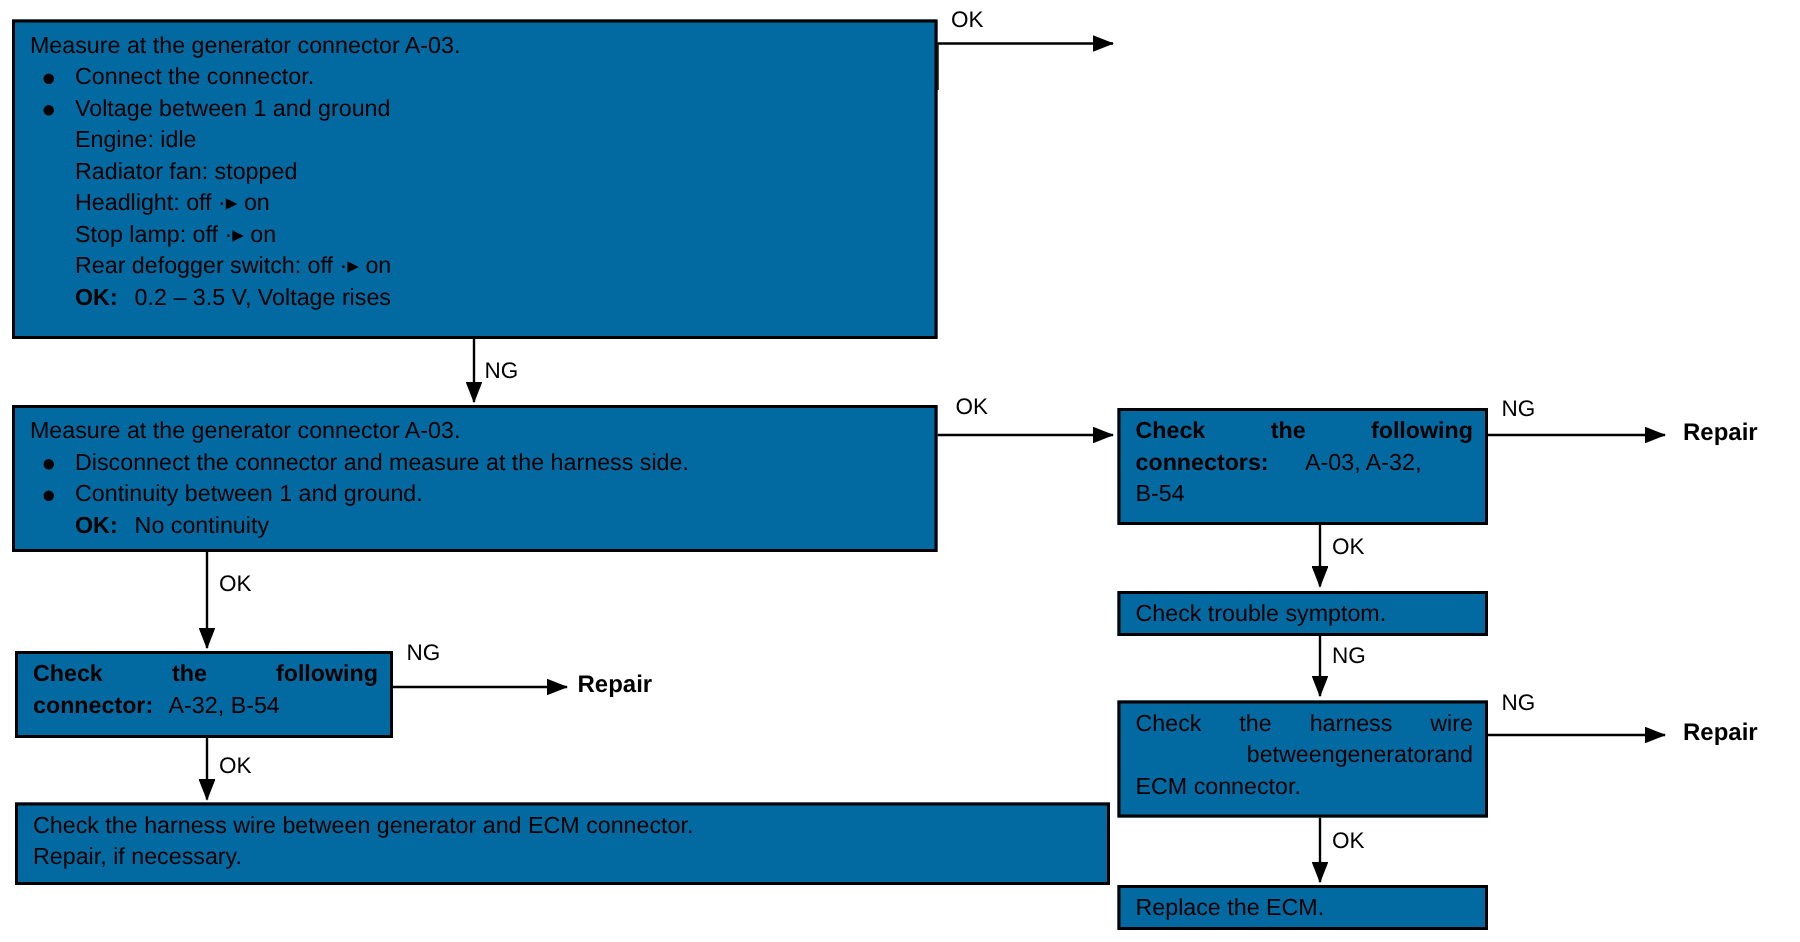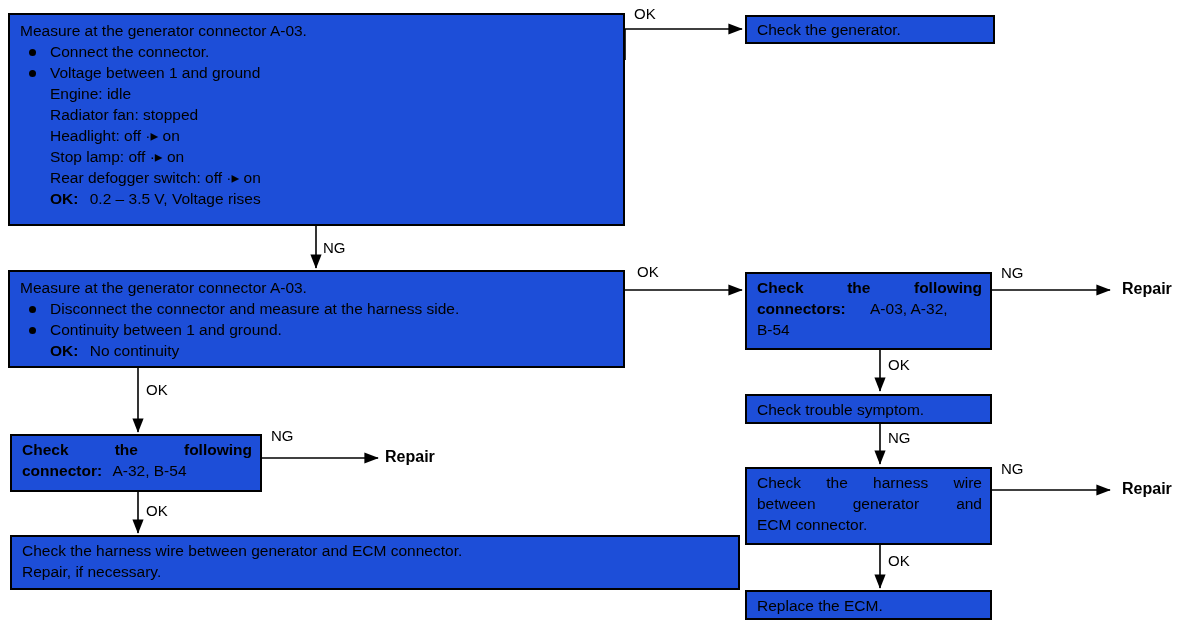--- a/index.html
+++ b/index.html
@@ -12,21 +12,21 @@
     width: 1200px;
     height: 628px;
     background: #ffffff;
     font-family: "Liberation Sans", sans-serif;
     color: #000000;
     overflow: hidden;
   }
   .box {
     position: absolute;
     border: 2px solid #000000;
-    background: #1d4ed8;
+    background: #0369a1;
     box-sizing: border-box;
     padding: 5px 8px 5px 10px;
     font-size: 15.5px;
     line-height: 21px;
   }
   .box .title { white-space: nowrap; }
   .bullet-list {
     list-style: none;
     margin: 0;
     padding: 0;
@@ -128,23 +128,20 @@
     <div class="plain-line">Radiator fan: stopped</div>
     <div class="plain-line">Headlight: off ·▸ on</div>
     <div class="plain-line">Stop lamp: off ·▸ on</div>
     <div class="plain-line">Rear defogger switch: off ·▸ on</div>
     <div class="ok-line">
       <b>OK:</b>
       <span style="margin-left:7px;">0.2 – 3.5 V, Voltage rises</span>
     </div>
   </div>
 
-  <div class="box" style="left:745px; top:15px; width:250px; height:29px; padding-top:2px;">
-    <div class="title">Check the generator.</div>
-  </div>
 
   <div class="box" style="left:8px; top:270px; width:617px; height:98px;">
     <div class="title">Measure at the generator connector A-03.</div>
     <ul class="bullet-list">
       <li class="bulleted">Disconnect the connector and measure at the harness side.</li>
       <li class="bulleted">Continuity between 1 and ground.</li>
     </ul>
     <div class="ok-line">
       <b>OK:</b>
       <span style="margin-left:7px;">No continuity</span>
@@ -168,21 +165,21 @@
     <div class="title">Check trouble symptom.</div>
   </div>
 
   <div class="box" style="left:745px; top:467px; width:247px; height:78px; padding-top:3px;">
     <div class="justify-line" style="font-weight:normal;">
       <span>Check</span>
       <span>the</span>
       <span>harness</span>
       <span>wire</span>
     </div>
-    <div class="justify-line" style="font-weight:normal;">
+    <div class="justify-line" style="font-weight:normal;justify-content:flex-end;">
       <span>between</span>
       <span>generator</span>
       <span>and</span>
     </div>
     <div class="nowrap">ECM connector.</div>
   </div>
 
   <div class="box" style="left:745px; top:590px; width:247px; height:30px; padding-top:3px;">
     <div class="title">Replace the ECM.</div>
   </div>

